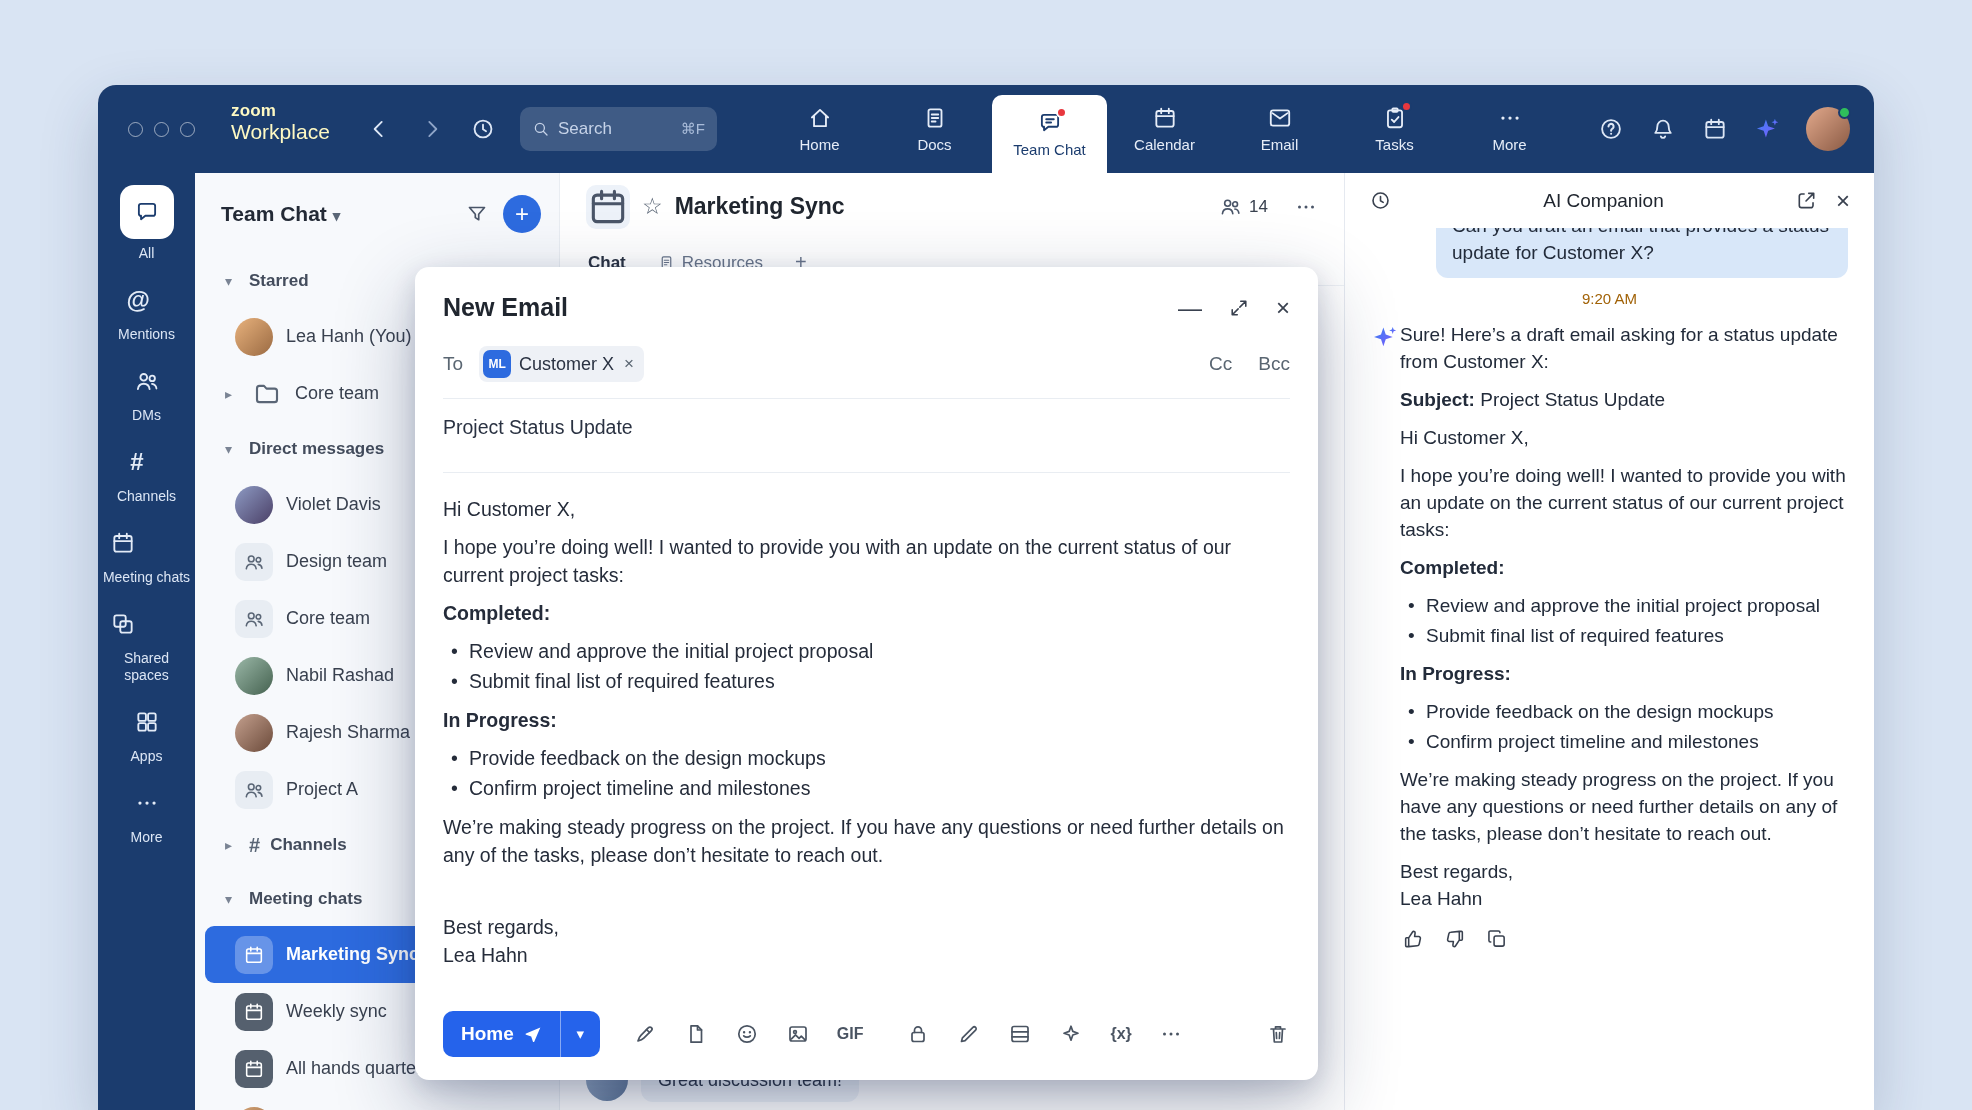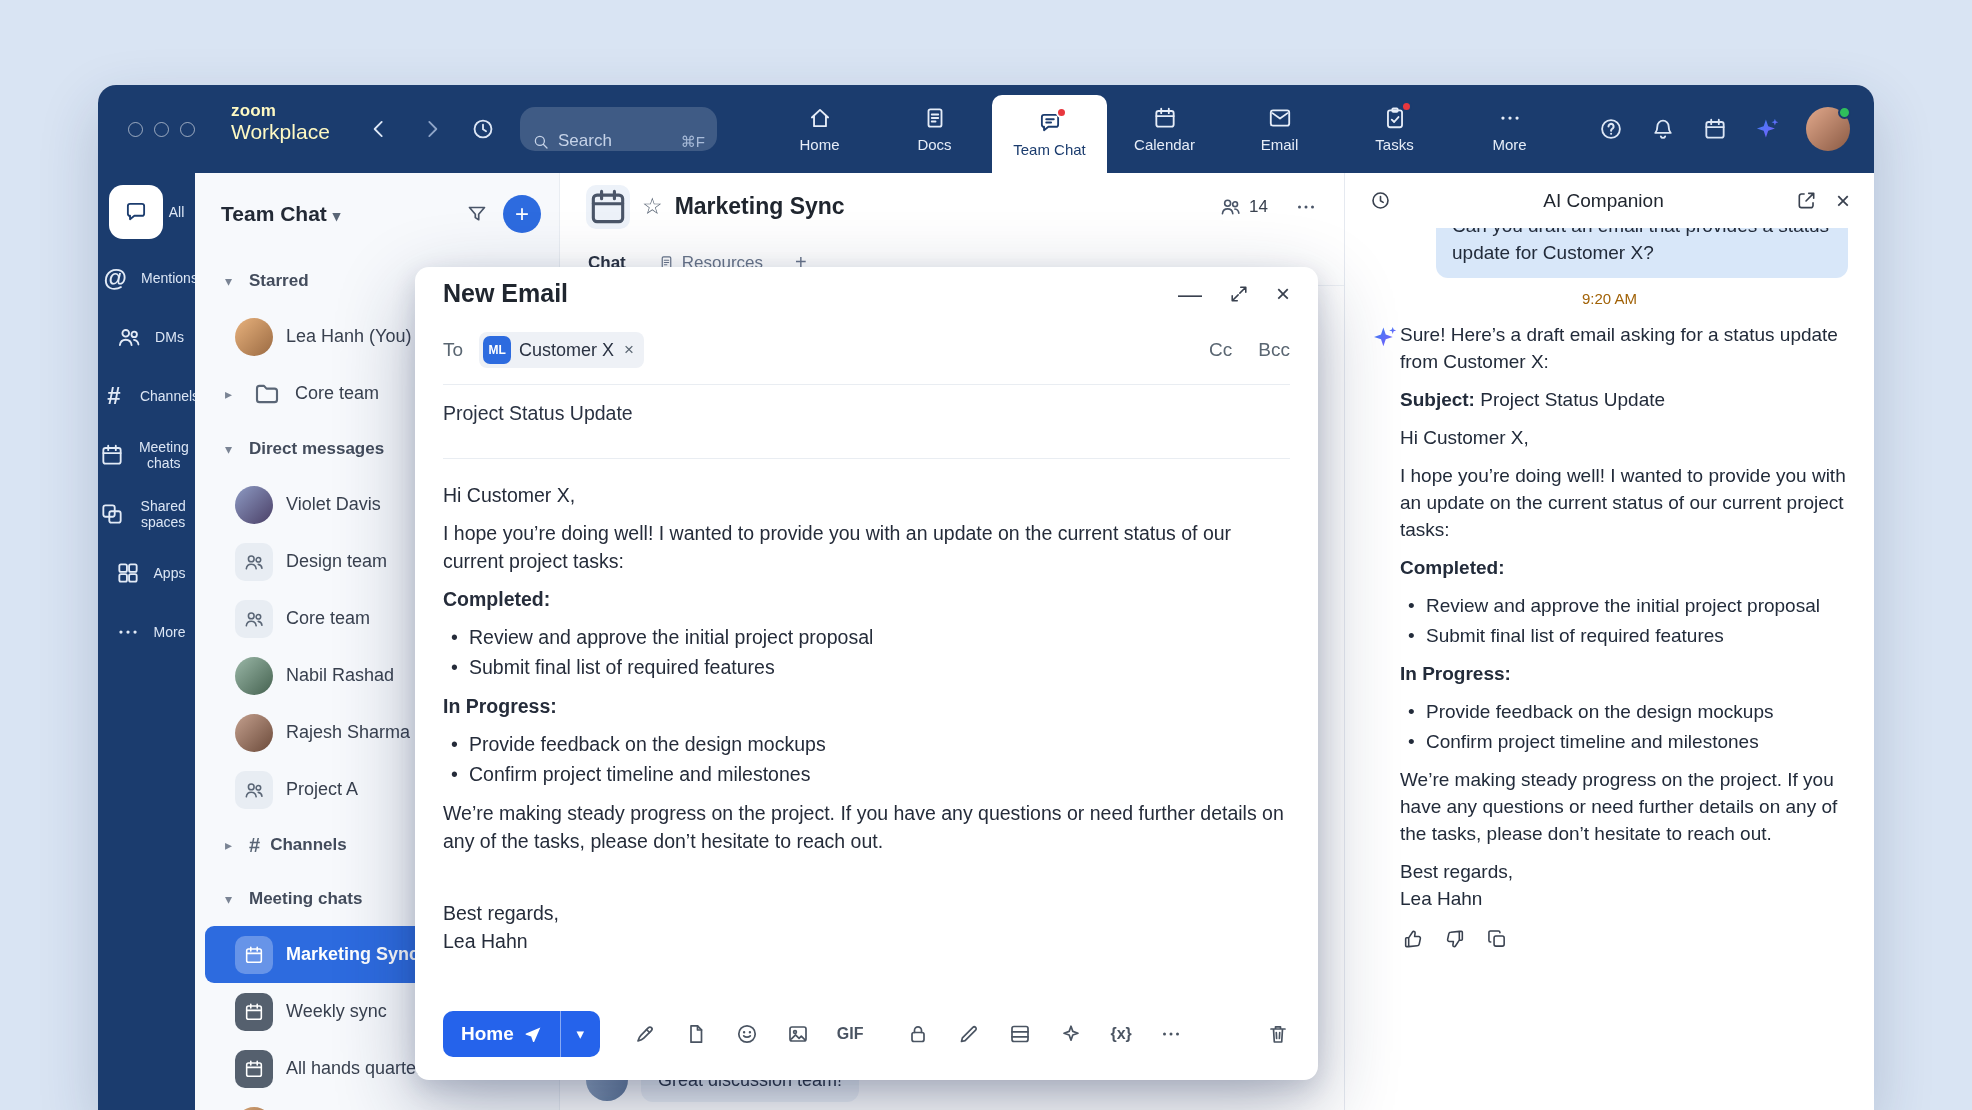--- a/index.html
+++ b/index.html
@@ -7,38 +7,38 @@
 .window{position:absolute;left:98px;top:85px;width:1776px;height:1025px;border-radius:18px 18px 0 0;overflow:hidden;background:#fff;box-shadow:0 22px 60px rgba(30,50,90,.20)}
 
 .topbar{position:absolute;left:0;top:0;right:0;height:88px;background:#1B3C6E;color:#E6EDF8}
 .lights{position:absolute;left:30px;top:37px;display:flex;gap:11px}
 .light{width:15px;height:15px;border-radius:50%;border:1.6px solid rgba(255,255,255,.55)}
 .logo{position:absolute;left:133px;top:16px;color:#fef9c3;line-height:1.12}
 .logo-zoom{font-size:17px;font-weight:700;letter-spacing:.2px}
 .logo-wp{font-size:21px;font-weight:400}
 .tb-ic{position:absolute;top:31px;width:26px;height:26px;color:#DCE6F5;display:inline-flex}
 .tb-ic.dim{color:#8FA5C8}
-.searchbox{position:absolute;left:422px;top:22px;width:197px;height:44px;border-radius:15px;background:rgba(255,255,255,.16);display:flex;align-items:flex-end;padding:0 12px;gap:8px;cursor:text}
+.searchbox{position:absolute;left:422px;top:22px;width:197px;height:44px;border-radius:10px;background:rgba(255,255,255,.16);display:flex;align-items:center;padding:0 12px;gap:8px;cursor:text}
 .s-ic{width:18px;height:18px;color:#C6D3E8;display:inline-flex}
 .s-ph{font-size:17px;color:#C6D3E8}
 .s-sc{margin-left:auto;font-size:15px;color:#A9BCD9}
 .nav{position:absolute;left:664px;top:0;height:88px;display:flex}
 .nav-item{position:relative;width:115px;height:88px;display:flex;flex-direction:column;align-items:center;justify-content:center;gap:5px;cursor:pointer}
 .nav-item .n-ic{width:26px;height:26px;display:inline-flex}
 .nav-item .n-lb{font-size:15px}
 .nav-item.active{background:#fff;color:#1B3C6E;border-radius:10px 10px 0 0;margin-top:10px;height:78px}
 .dot{position:absolute;width:11px;height:11px;border-radius:50%;background:#E8373E;border:2.5px solid #1B3C6E;top:16px;left:calc(50% + 6px)}
 .nav-item.active .dot{border-color:#fff;top:12px}
 .tb-right{position:absolute;right:24px;top:0;height:88px;display:flex;align-items:center;gap:26px}
 .tr-ic{width:26px;height:26px;color:#DCE6F5;display:inline-flex;cursor:pointer}
 .avatar-top{position:relative;width:44px;height:44px;border-radius:50%;background:linear-gradient(135deg,#E2A98C,#8A5A44);cursor:pointer}
 .presence{position:absolute;top:-1px;right:-1px;width:13px;height:13px;border-radius:50%;background:#2FBF5B;border:2.5px solid #1B3C6E}
 
 .rail{position:absolute;left:0;top:88px;bottom:0;width:97px;background:#1B3C6E;display:flex;flex-direction:column;align-items:center;padding-top:12px}
-.rail-item{display:flex;flex-direction:row;align-items:center;gap:6px;margin-bottom:19px;cursor:pointer;color:#E3EBF7}
+.rail-item{display:flex;flex-direction:column;gap:6px;margin-bottom:19px;cursor:pointer;color:#E3EBF7}
 .rail-ic-box{width:40px;height:40px;display:flex;align-items:center;justify-content:center}
 .rail-item.active .rail-ic-box{width:54px;height:54px;background:#fff;color:#1B3C6E;border-radius:14px}
 .rail-ic{width:26px;height:26px;display:inline-flex}
 .rail-glyph{font-size:24px;font-weight:600;line-height:1}
 .rail-lb{font-size:14px;color:#DCE6F5;text-align:center;line-height:1.15;max-width:88px}
 
 .chatlist{position:absolute;left:97px;top:88px;bottom:0;width:365px;background:#F7F9FC;border-right:1px solid #E9EDF2}
 .cl-header{height:67px;display:flex;align-items:center;padding:14px 18px 0 26px}
 .cl-title{font-size:21px;font-weight:700;color:#232A36;cursor:pointer}
 .cl-title .caret{font-size:15px;color:#5A6676;margin-left:6px}
@@ -102,21 +102,21 @@
 .ai-text{font-size:19px;line-height:27px;color:#222B3A}
 .ai-text p{margin-bottom:11px}
 .bold{font-weight:700}
 .bullets{list-style:none;margin:0 0 11px}
 .bullets li{position:relative;padding-left:26px;margin:3px 0}
 .bullets li::before{content:"•";position:absolute;left:8px}
 .ai-feedback{display:flex;gap:20px;margin:16px 0 0 2px}
 .fb-ic{width:22px;height:22px;color:#39414F;display:inline-flex;cursor:pointer}
 
 .modal{position:absolute;left:415px;top:267px;width:903px;height:813px;background:#fff;border-radius:14px;box-shadow:0 28px 80px rgba(25,40,80,.32),0 8px 24px rgba(25,40,80,.16);z-index:50;padding:0 28px}
-.m-header{display:flex;align-items:center;padding-top:12px}
+.m-header{display:flex;align-items:center;padding-top:26px}
 .m-title{font-size:25px;font-weight:700;color:#20262F}
 .m-ctrls{margin-left:auto;display:flex;align-items:center;gap:26px;color:#39414F}
 .m-ctrl{font-size:24px;line-height:1;cursor:pointer}
 .m-ctrl-ic{width:22px;height:22px;display:inline-flex;cursor:pointer}
 .to-row{display:flex;align-items:center;margin-top:24px}
 .to-label{font-size:19px;color:#5A6672}
 .chip{display:flex;align-items:center;gap:8px;background:#EEF1F6;border-radius:8px;padding:4px 10px 4px 4px;margin-left:16px;cursor:default}
 .chip-avatar{width:28px;height:28px;border-radius:7px;background:#2D6BDF;color:#fff;font-size:12px;font-weight:700;display:flex;align-items:center;justify-content:center}
 .chip-name{font-size:18px;color:#2A3242}
 .chip-x{font-size:17px;color:#5A6672;cursor:pointer;margin-left:2px}

